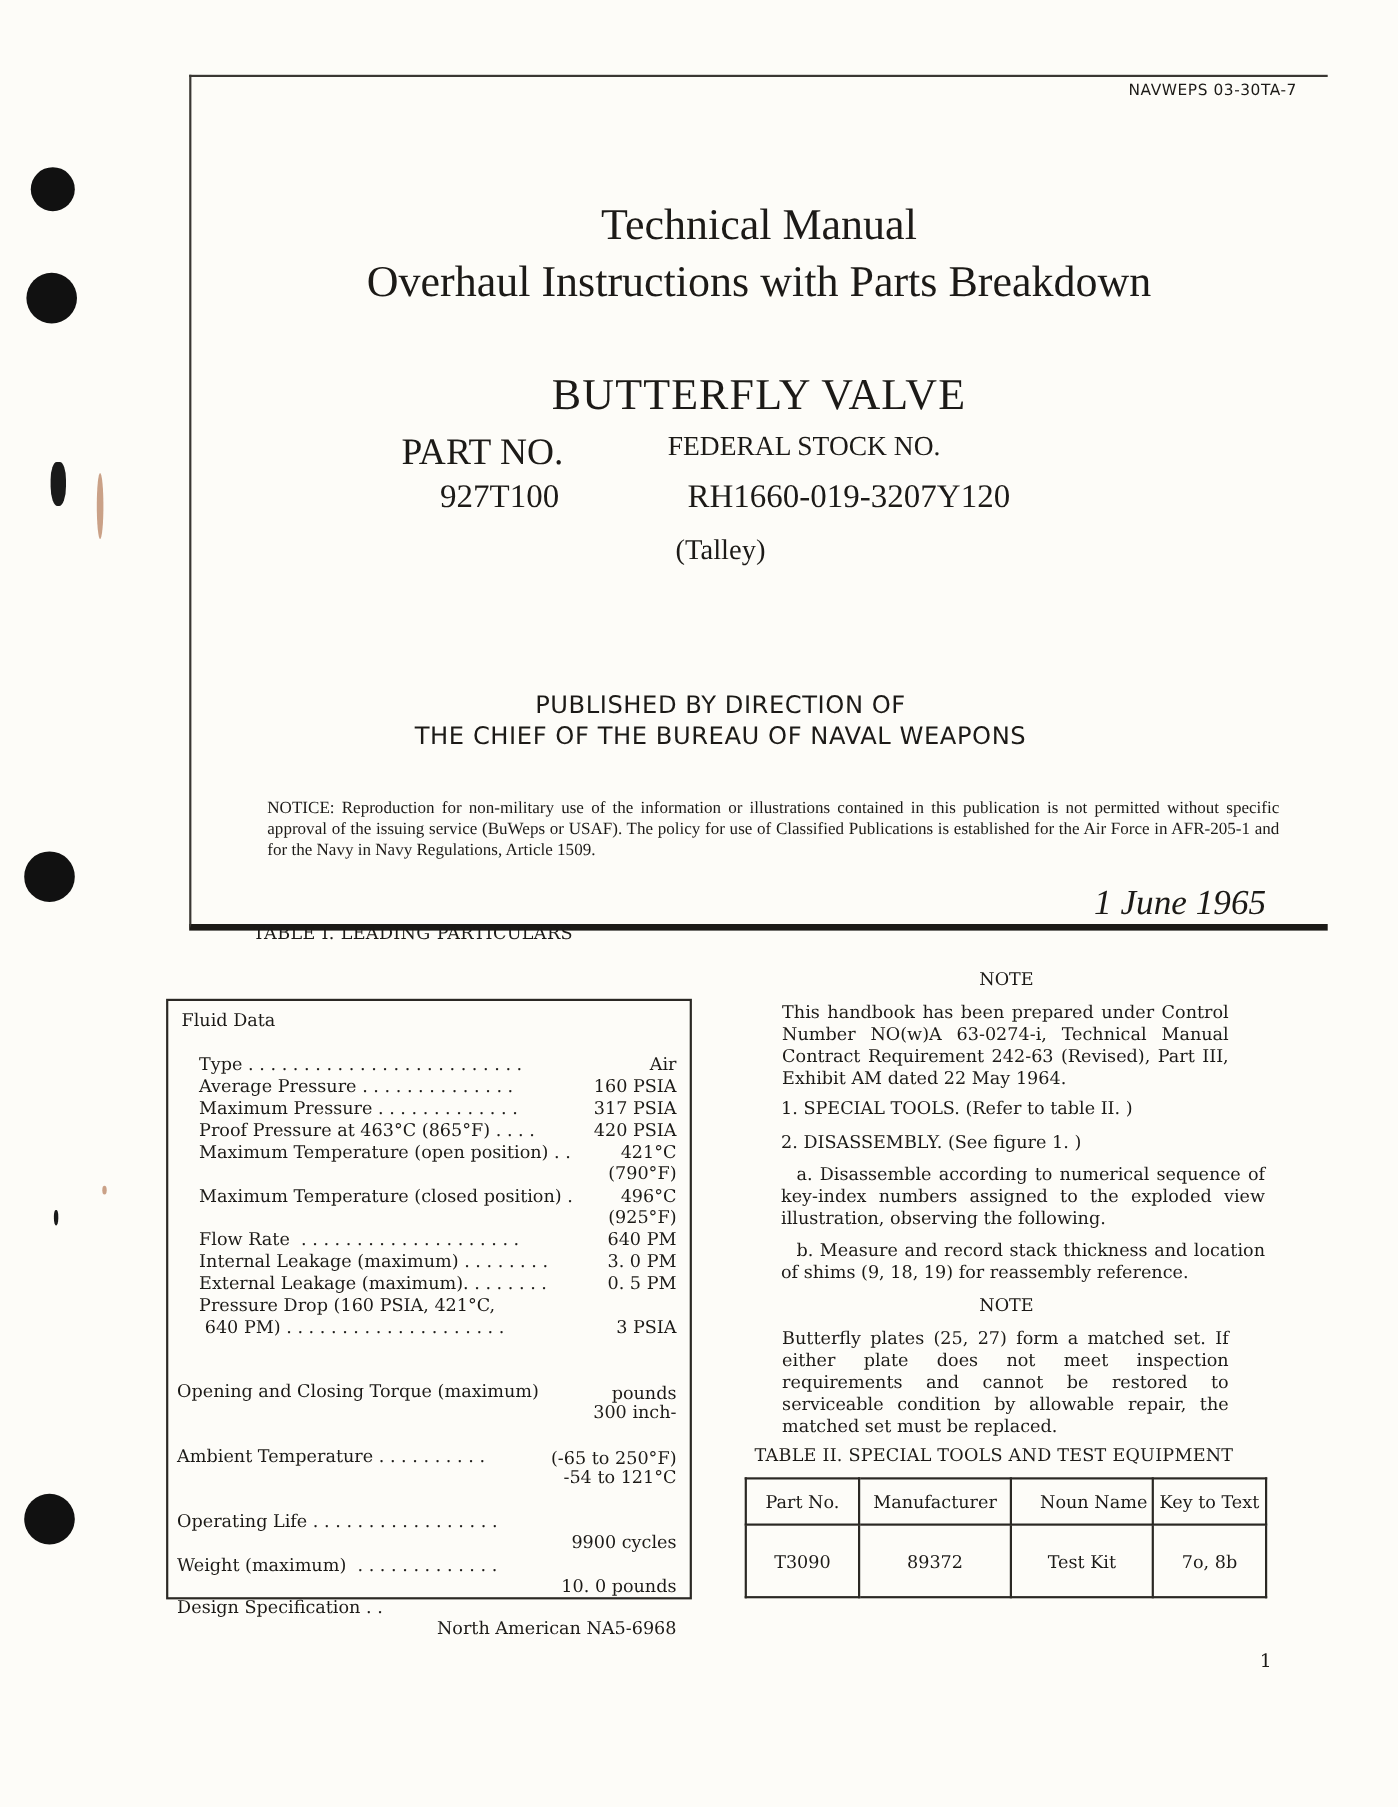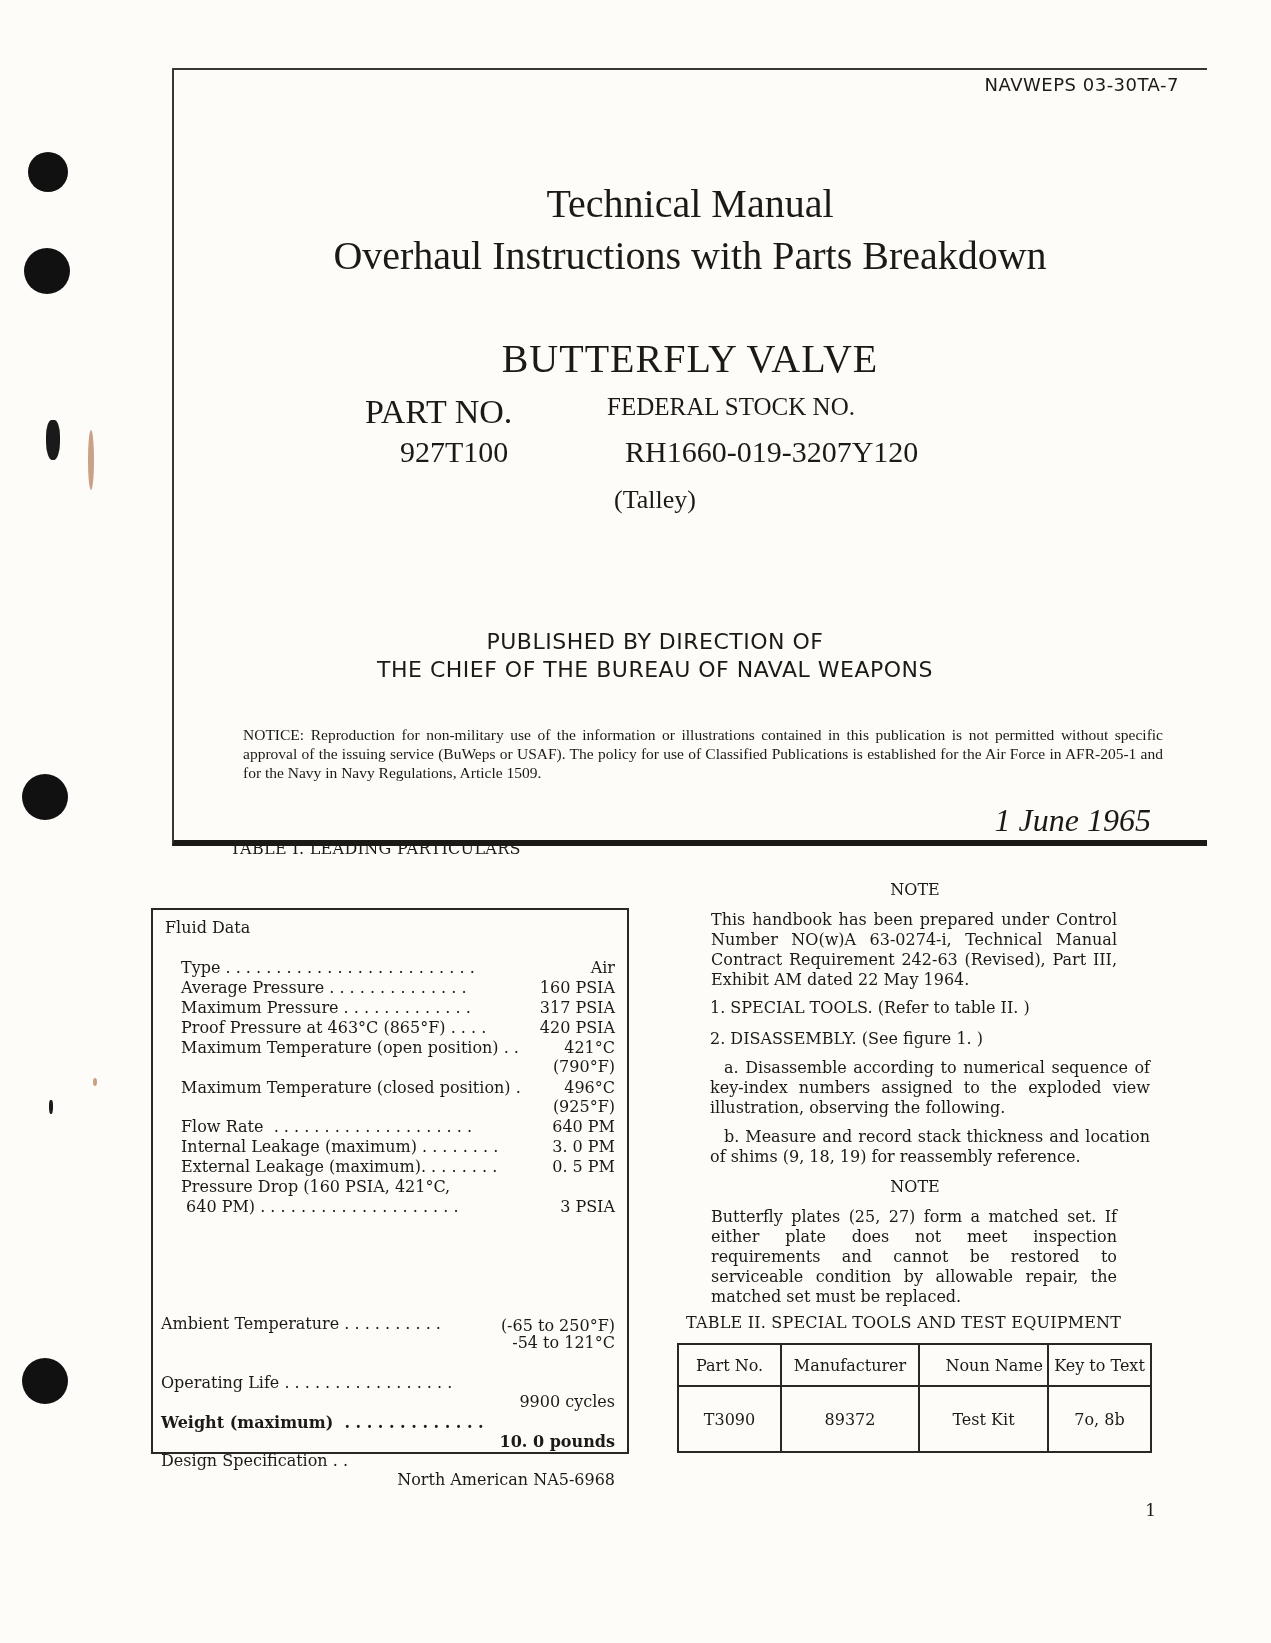--- a/index.html
+++ b/index.html
@@ -12,21 +12,21 @@
   .hole { position:absolute; width:40px; height:40px; border-radius:50%; background:#111; }
   .hole.big { width:46px; height:46px; }
   .stain { position:absolute; background:#1a1a1a; border-radius:40% 40% 45% 45%; }
   .rust { position:absolute; background:#a0552a; opacity:0.55; border-radius:50%; }
 
   .cover-frame {
     position:absolute; left:172px; top:68px; width:1035px; height:778px;
     border-left:2px solid #3a3733; border-top:2px solid #3a3733;
     border-bottom:6px solid #1c1a17; box-sizing:border-box;
   }
-  .navweps { right:92px; top:74px; font-family:"DejaVu Sans", sans-serif; font-size:18px; letter-spacing:0.5px; }
+  .navweps { right:92px; top:74px; font-family:"DejaVu Sans", sans-serif; font-size:14px; letter-spacing:0.5px; }
   .title1 { left:0; width:1380px; top:180px; text-align:center; font-family:"Liberation Serif", serif; font-size:40px; }
   .title2 { left:0; width:1380px; top:232px; text-align:center; font-family:"Liberation Serif", serif; font-size:40px; }
   .valve { left:0; width:1380px; top:335px; text-align:center; font-family:"Liberation Serif", serif; font-size:40px; letter-spacing:1px; }
   .part-label { left:365px; top:393px; font-family:"Liberation Serif", serif; font-size:34px; }
   .part-value { left:400px; top:435px; font-family:"Liberation Serif", serif; font-size:30px; }
   .fsn-label { left:607px; top:393px; font-family:"Liberation Serif", serif; font-size:25px; }
   .fsn-value { left:625px; top:435px; font-family:"Liberation Serif", serif; font-size:30px; }
   .talley { left:0; width:1310px; top:485px; text-align:center; font-family:"Liberation Serif", serif; font-size:26px; }
   .published { left:0; width:1310px; top:628px; text-align:center; font-family:"DejaVu Sans", sans-serif; font-size:22px; line-height:28px; letter-spacing:0.5px; }
   .notice { left:243px; top:725px; width:920px; font-family:"Liberation Serif", serif; font-size:15.5px; line-height:19px; text-align:justify; }
@@ -95,30 +95,35 @@
       <div class="t1-row" style="left: 28px; top: 147px; width: 434px;"><span class="lbl"></span><span class="val" style="right: 0px;">(790°F)</span></div>
       <div class="t1-row" style="left: 28px; top: 168px; width: 434px;"><span class="lbl">Maximum Temperature (closed position) .</span><span class="val" style="right: 0px;">496°C</span></div>
       <div class="t1-row" style="left: 28px; top: 187px; width: 434px;"><span class="lbl"></span><span class="val" style="right: 0px;">(925°F)</span></div>
       <div class="t1-row" style="left: 28px; top: 207px; width: 434px;"><span class="lbl">Flow Rate  . . . . . . . . . . . . . . . . . . . .</span><span class="val" style="right: 0px;">640 PM</span></div>
       <div class="t1-row" style="left: 28px; top: 227px; width: 434px;"><span class="lbl">Internal Leakage (maximum) . . . . . . . .</span><span class="val" style="right: 0px; text-align: center;">3. 0 PM</span></div>
       <div class="t1-row" style="left: 28px; top: 247px; width: 434px;"><span class="lbl">External Leakage (maximum). . . . . . . .</span><span class="val" style="right: 0px;">0. 5 PM</span></div>
       <div class="t1-row" style="left: 28px; top: 267px; width: 434px;"><span class="lbl">Pressure Drop (160 PSIA, 421°C,</span><span class="val" style="right: 0px;"></span></div>
       <div class="t1-row" style="left: 28px; top: 287px; width: 434px;"><span class="lbl"> 640 PM) . . . . . . . . . . . . . . . . . . . .</span><span class="val" style="right: 0px;">3 PSIA</span></div>
     </div>
 
+  <div class="t1-row" style="left:8px;top:326px;width:454px;">
+    <span class="lbl">Opening and Closing Torque (maximum)</span>
+    <span class="val" style="right:0;">300 inch-</span>
+    <span class="val" style="right:0;top:21px;">pounds</span>
+  </div>
   <div class="t1-row" style="left:8px;top:385px;width:454px;">
     <span class="lbl">Ambient Temperature . . . . . . . . . .</span>
     <span class="val" style="right:0;">-54 to 121°C</span>
     <span class="val" style="right:0;top:21px;">(-65 to 250°F)</span>
   </div>
   <div class="t1-row" style="left:8px;top:444px;width:454px;">
     <span class="lbl">Operating Life . . . . . . . . . . . . . . . . .</span>
     <span class="val" style="right:0;">9900 cycles</span>
   </div>
-  <div class="t1-row" style="left:8px;top:484px;width:454px;font-weight:bold;">
+  <div class="t1-row" style="left:8px;top:484px;width:454px;">
     <span class="lbl">Weight (maximum)  . . . . . . . . . . . . .</span>
     <span class="val" style="right:0;">10. 0 pounds</span>
   </div>
   <div class="t1-row" style="left:8px;top:522px;width:454px;">
     <span class="lbl">Design Specification . .</span>
     <span class="val" style="right:0;">North American NA5-6968</span>
   </div>
 </div>
 
 <div class="abs note-h" style="top:880px;">NOTE</div>

